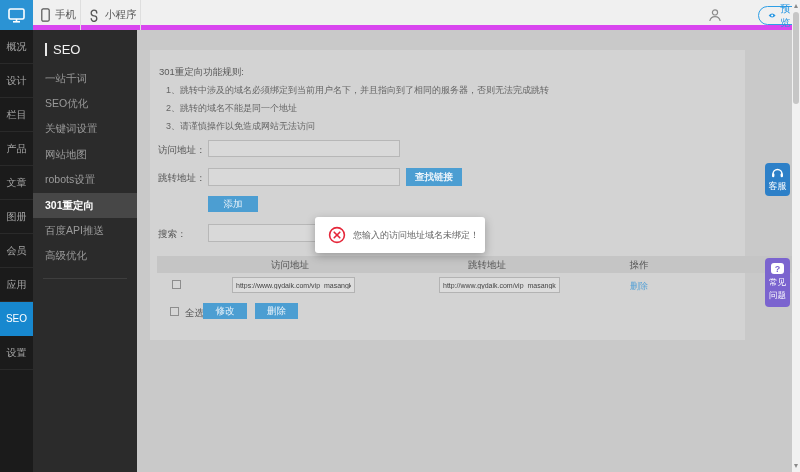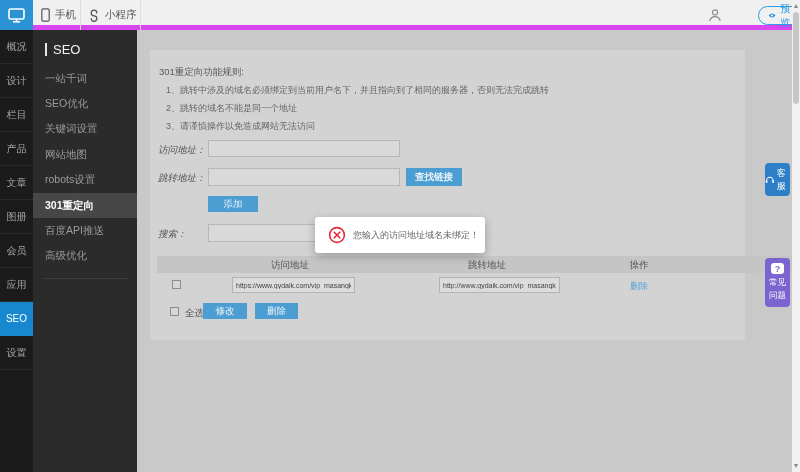--- a/index.html
+++ b/index.html
@@ -29,21 +29,21 @@
   .submenu-title:before { content:""; display:inline-block; width:2px; height:13px; background:#e8e8e8; }
   .s2-item { height:25.4px; display:flex; align-items:center; padding-left:12px; font-size:10.5px; color:#9b9b9b; cursor:pointer; }
   .s2-item.active { background:#474747; color:#fdfdfd; font-weight:bold; }
   .s2-divider { margin:9px 10px 0 10px; border-top:1px solid #3e3e3e; }
 
   
   .panel { position:absolute; left:150px; top:50px; width:595px; height:290px; background:#d3d3d3; z-index:5; }
   .rules-title { position:absolute; left:9px; top:16px; font-size:9.5px; color:#5a5a5a; }
   .rule { position:absolute; left:16px; font-size:9px; color:#666; white-space:nowrap; }
   .rule-1 { top:34px; } .rule-2 { top:52px; } .rule-3 { top:70px; }
-  .form-label { position:absolute; left:8px; font-size:9.5px; color:#555;font-style:italic; }
+  .form-label { position:absolute; left:8px; font-size:9.5px; color:#555; }
   .lbl-visit { top:94px; } .lbl-redirect { top:122px; } .lbl-search { top:178px; }
   .txt-input { position:absolute; border:1px solid #b7b7b7; background:#d9d9d9; font-size:9px; color:#555; padding:0 5px; outline:none; }
   .in-visit { left:58px; top:90px; width:192px; height:17px; }
   .in-redirect { left:58px; top:118px; width:192px; height:18px; }
   .in-search { left:58px; top:174px; width:192px; height:18px; }
   .btn { border:none; background:#4c9ed2; color:#eaf3fa; font-size:9.5px; cursor:pointer; display:flex; align-items:center; justify-content:center; position:absolute; }
   .btn-find { left:256px; top:118px; width:56px; height:18px;font-weight:bold; }
   .btn-add { left:58px; top:146px; width:50px; height:16px; }
   .thead { position:absolute; left:7px; top:206px; width:680px; height:17px; background:#c5c5c5;padding-left:30px; }
   .th { position:absolute; top:3px; font-size:9.5px; color:#555; text-align:center; }
@@ -61,21 +61,21 @@
   .sel-cb { left:13px; top:4px; }
   .sel-label { position:absolute; left:28px; top:4px; font-size:9.5px; color:#555; }
   .btn-modify { left:46px; top:0; width:44px; height:16px; }
   .btn-del { left:98px; top:0; width:43px; height:16px; }
 
   
   .toast { position:absolute; left:315px; top:217px; width:170px; height:36px; background:#fff; border-radius:3px; box-shadow:0 3px 10px rgba(0,0,0,.28); display:flex; align-items:center; padding-left:13px; gap:7px; z-index:60; }
   .toast-msg { font-size:9px; color:#666; }
 
   
-  .svc-btn { position:absolute; left:765px; top:163px; width:25px; height:33px; background:#2d80c8; border-radius:4px; display:flex; flex-direction:row; align-items:center; justify-content:center; gap:2px; color:#fff; font-size:9px; z-index:40; cursor:pointer;font-family:Liberation Serif, serif; }
+  .svc-btn { position:absolute; left:765px; top:163px; width:25px; height:33px; background:#2d80c8; border-radius:4px; display:flex; flex-direction:column; align-items:center; justify-content:center; gap:2px; color:#fff; font-size:9px; z-index:40; cursor:pointer;font-family:Liberation Serif, serif; }
   .faq-btn { position:absolute; left:765px; top:258px; width:25px; height:49px; background:#7b64cf; border-radius:4px; display:flex; flex-direction:column; align-items:center; justify-content:center; gap:1px; color:#fff; font-size:8.5px; z-index:40; cursor:pointer; }
   .faq-bubble { width:13px; height:11px; background:#fff; border-radius:3px; color:#7b64cf; font-size:9px; font-weight:bold; display:flex; align-items:center; justify-content:center; margin-bottom:2px; }
   .promo { position:absolute; left:752px; top:362px; width:38px; height:86px; border-radius:19px; background:linear-gradient(180deg,#ffab55 0%,#f6703a 55%,#f2512e 100%); display:flex; flex-direction:column; align-items:center; z-index:40; cursor:pointer; box-shadow:0 2px 5px rgba(0,0,0,.25); }
   .promo:before { content:""; position:absolute; left:-4px; top:-5px; width:12px; height:7px; background:#f68d3a; border-radius:6px 1px 6px 1px; transform:rotate(-35deg); }
   .promo-cam { margin-top:6px; width:13px; height:9px; background:#ffe3c2; border-radius:2px; position:relative; }
   .promo-cam:after { content:""; position:absolute; left:4.5px; top:2px; border-left:5px solid #f2512e; border-top:2.5px solid transparent; border-bottom:2.5px solid transparent; }
   .promo-line { font-size:10px; font-weight:bold; color:#fff; line-height:12px; }
   .promo-hr { width:18px; border-top:1px dashed rgba(255,255,255,.6); margin:2px 0; }
   .promo-year { font-size:7.5px; color:#ffe1b0; line-height:9px; }
   .promo-course { font-size:7.5px; color:#fff; line-height:9px; }

